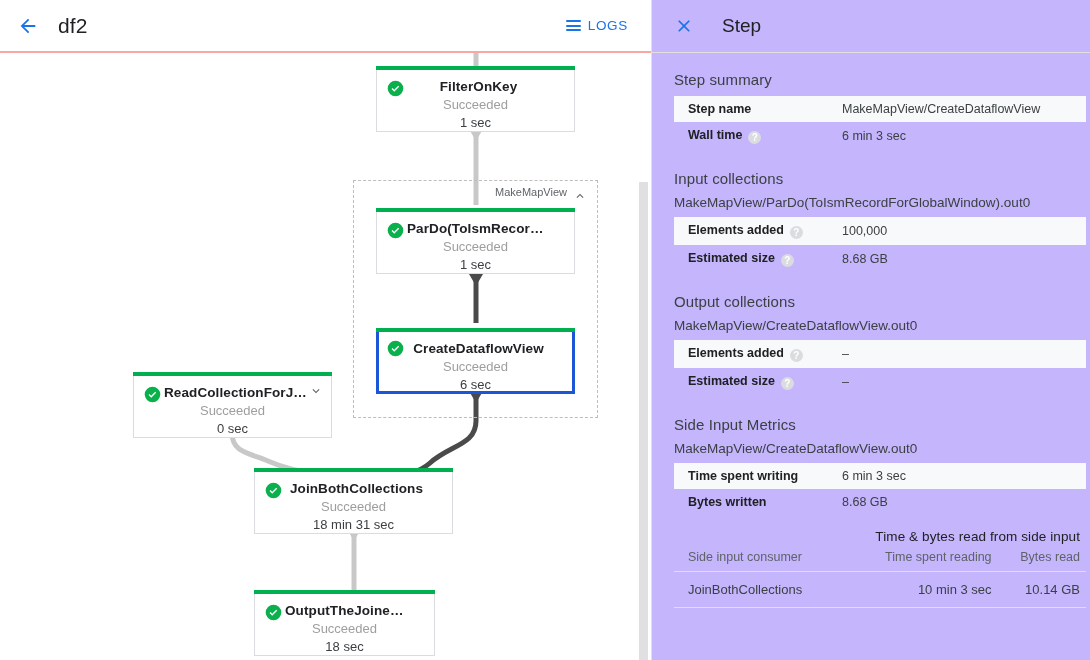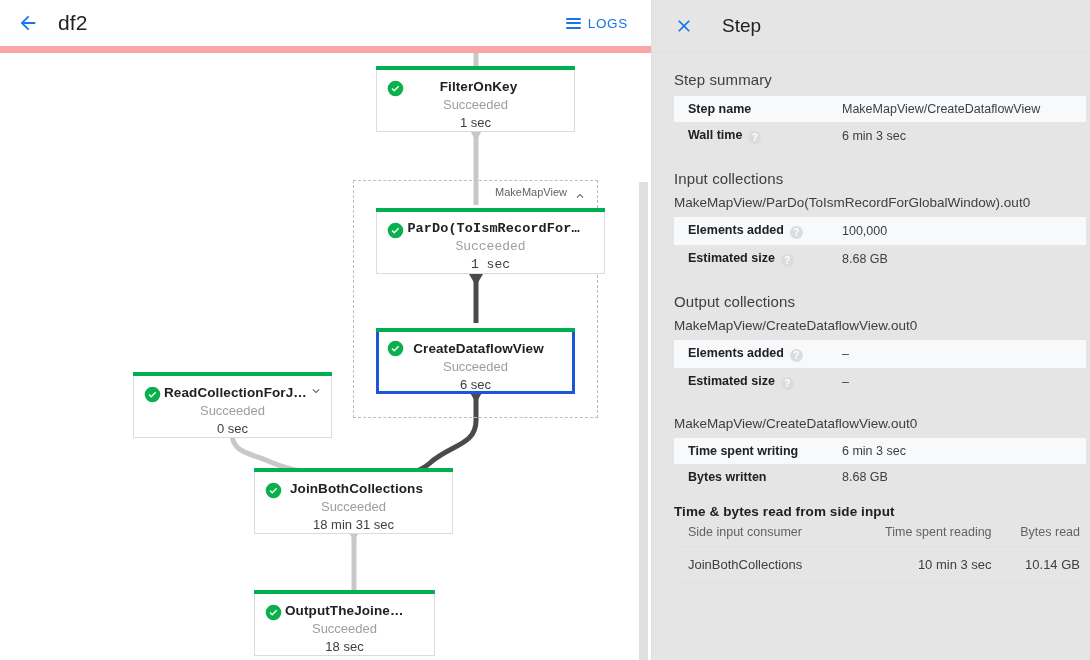--- a/index.html
+++ b/index.html
@@ -17,21 +17,21 @@
     position: relative;
     width: 652px; height: 660px;
     background: #ffffff;
     overflow: hidden;
     flex: 0 0 652px;
   }
   #left-header {
     position: absolute; top: 0; left: 0;
     width: 652px; height: 53px;
     background: #fff;
-    border-bottom: 7px solid #fca5a5;
+    border-bottom: 2px solid #fca5a5;
     display: flex; align-items: center;
   }
   #back-btn {
     width: 44px; height: 44px; margin-left: 6px;
     display: flex; align-items: center; justify-content: center;
     cursor: pointer; border-radius: 50%;
   }
   #back-btn svg { display:block; }
   #job-title {
     font-size: 21px; color: #202124; margin-left: 8px;
@@ -116,41 +116,41 @@
     background:#e0e0e0; border-radius:0;
     cursor: pointer;
   }
   #divider {
     position:absolute; top:0; left:651px; width:1px; height:660px;
     background:#e0e0e0;
   }
 
   
   #right-pane {
-    position:relative; width:438px; height:660px; background:#e5e5e5;
+    position:relative; width:438px; height:660px; background:#c4b5fd;
     flex: 0 0 438px; overflow:hidden;
   }
   #right-header {
     height:53px; border-bottom:1px solid #e0e0e0;
     display:flex; align-items:center;
   }
   #close-btn {
     width:40px; height:40px; margin-left:12px;
     display:flex; align-items:center; justify-content:center; cursor:pointer;
   }
   #panel-title {
     font-size:19px; color:#202124; margin-left:18px; font-weight:400;
   }
   #right-body { padding: 18px 10px 0 22px; }
   .section-title {
     font-size:15px; color:#3c4043; font-weight:400;
     margin: 0 0 8px 0; letter-spacing:.1px;
   }
   .section-title.bold {
-    font-weight:bold; font-size:13.5px; color:#202124; margin-bottom:2px;
+    font-weight:normal; font-size:13.5px; color:#202124; margin-bottom:2px;text-align:right;
   }
   .collection-name {
     font-size:13.5px; color:#3c4043; margin: 0 0 7px 0;
     word-break: break-all;
   }
   table.kv { width: 412px; border-collapse: collapse; margin-bottom: 4px; }
   table.kv tr.alt { background:#f8f9fa; }
   table.kv td {
     padding: 6px 0 6px 14px; font-size:12.5px; vertical-align: middle;
   }
@@ -242,21 +242,21 @@
           <svg width="17" height="17" viewBox="0 0 24 24">
               <circle cx="12" cy="12" r="11" fill="#0ab04b"></circle>
               <path fill="#fff" d="M10.2 16.6l-3.8-3.8 1.4-1.4 2.4 2.4 5.6-5.6 1.4 1.4z"></path>
             </svg>
         </span>
         <div class="node-title">FilterOnKey</div>
         <div class="node-status">Succeeded</div>
         <div class="node-time">1 sec</div>
       </div>
 
-      <div class="node" style="left:376px; top:159px; width:229px; height:62px;font-family:Liberation Mono, monospace;">
+      <div class="node" style="left:376px; top:159px; width:199px; height:62px;">
         <div class="status-bar"></div>
         <span class="check">
           <svg width="17" height="17" viewBox="0 0 24 24">
               <circle cx="12" cy="12" r="11" fill="#0ab04b"></circle>
               <path fill="#fff" d="M10.2 16.6l-3.8-3.8 1.4-1.4 2.4 2.4 5.6-5.6 1.4 1.4z"></path>
             </svg>
         </span>
         <div class="node-title">ParDo(ToIsmRecordFor…</div>
         <div class="node-status">Succeeded</div>
         <div class="node-time">1 sec</div>
@@ -381,20 +381,21 @@
         </tr>
         <tr>
           <td class="k"><span>Estimated size</span><span class="help-ico">?</span></td>
           <td class="v">–</td>
         </tr>
       </tbody>
         </table>
 
       <div class="spacer-16"></div>
 
+      <div class="section-title">Side Input Metrics</div>
       <div class="collection-name">MakeMapView/CreateDataflowView.out0</div>
       <table class="kv">
         <tbody>
             <tr class="alt">
           <td class="k"><span>Time spent writing</span></td>
           <td class="v">6 min 3 sec</td>
         </tr>
         <tr>
           <td class="k"><span>Bytes written</span></td>
           <td class="v">8.68 GB</td>

